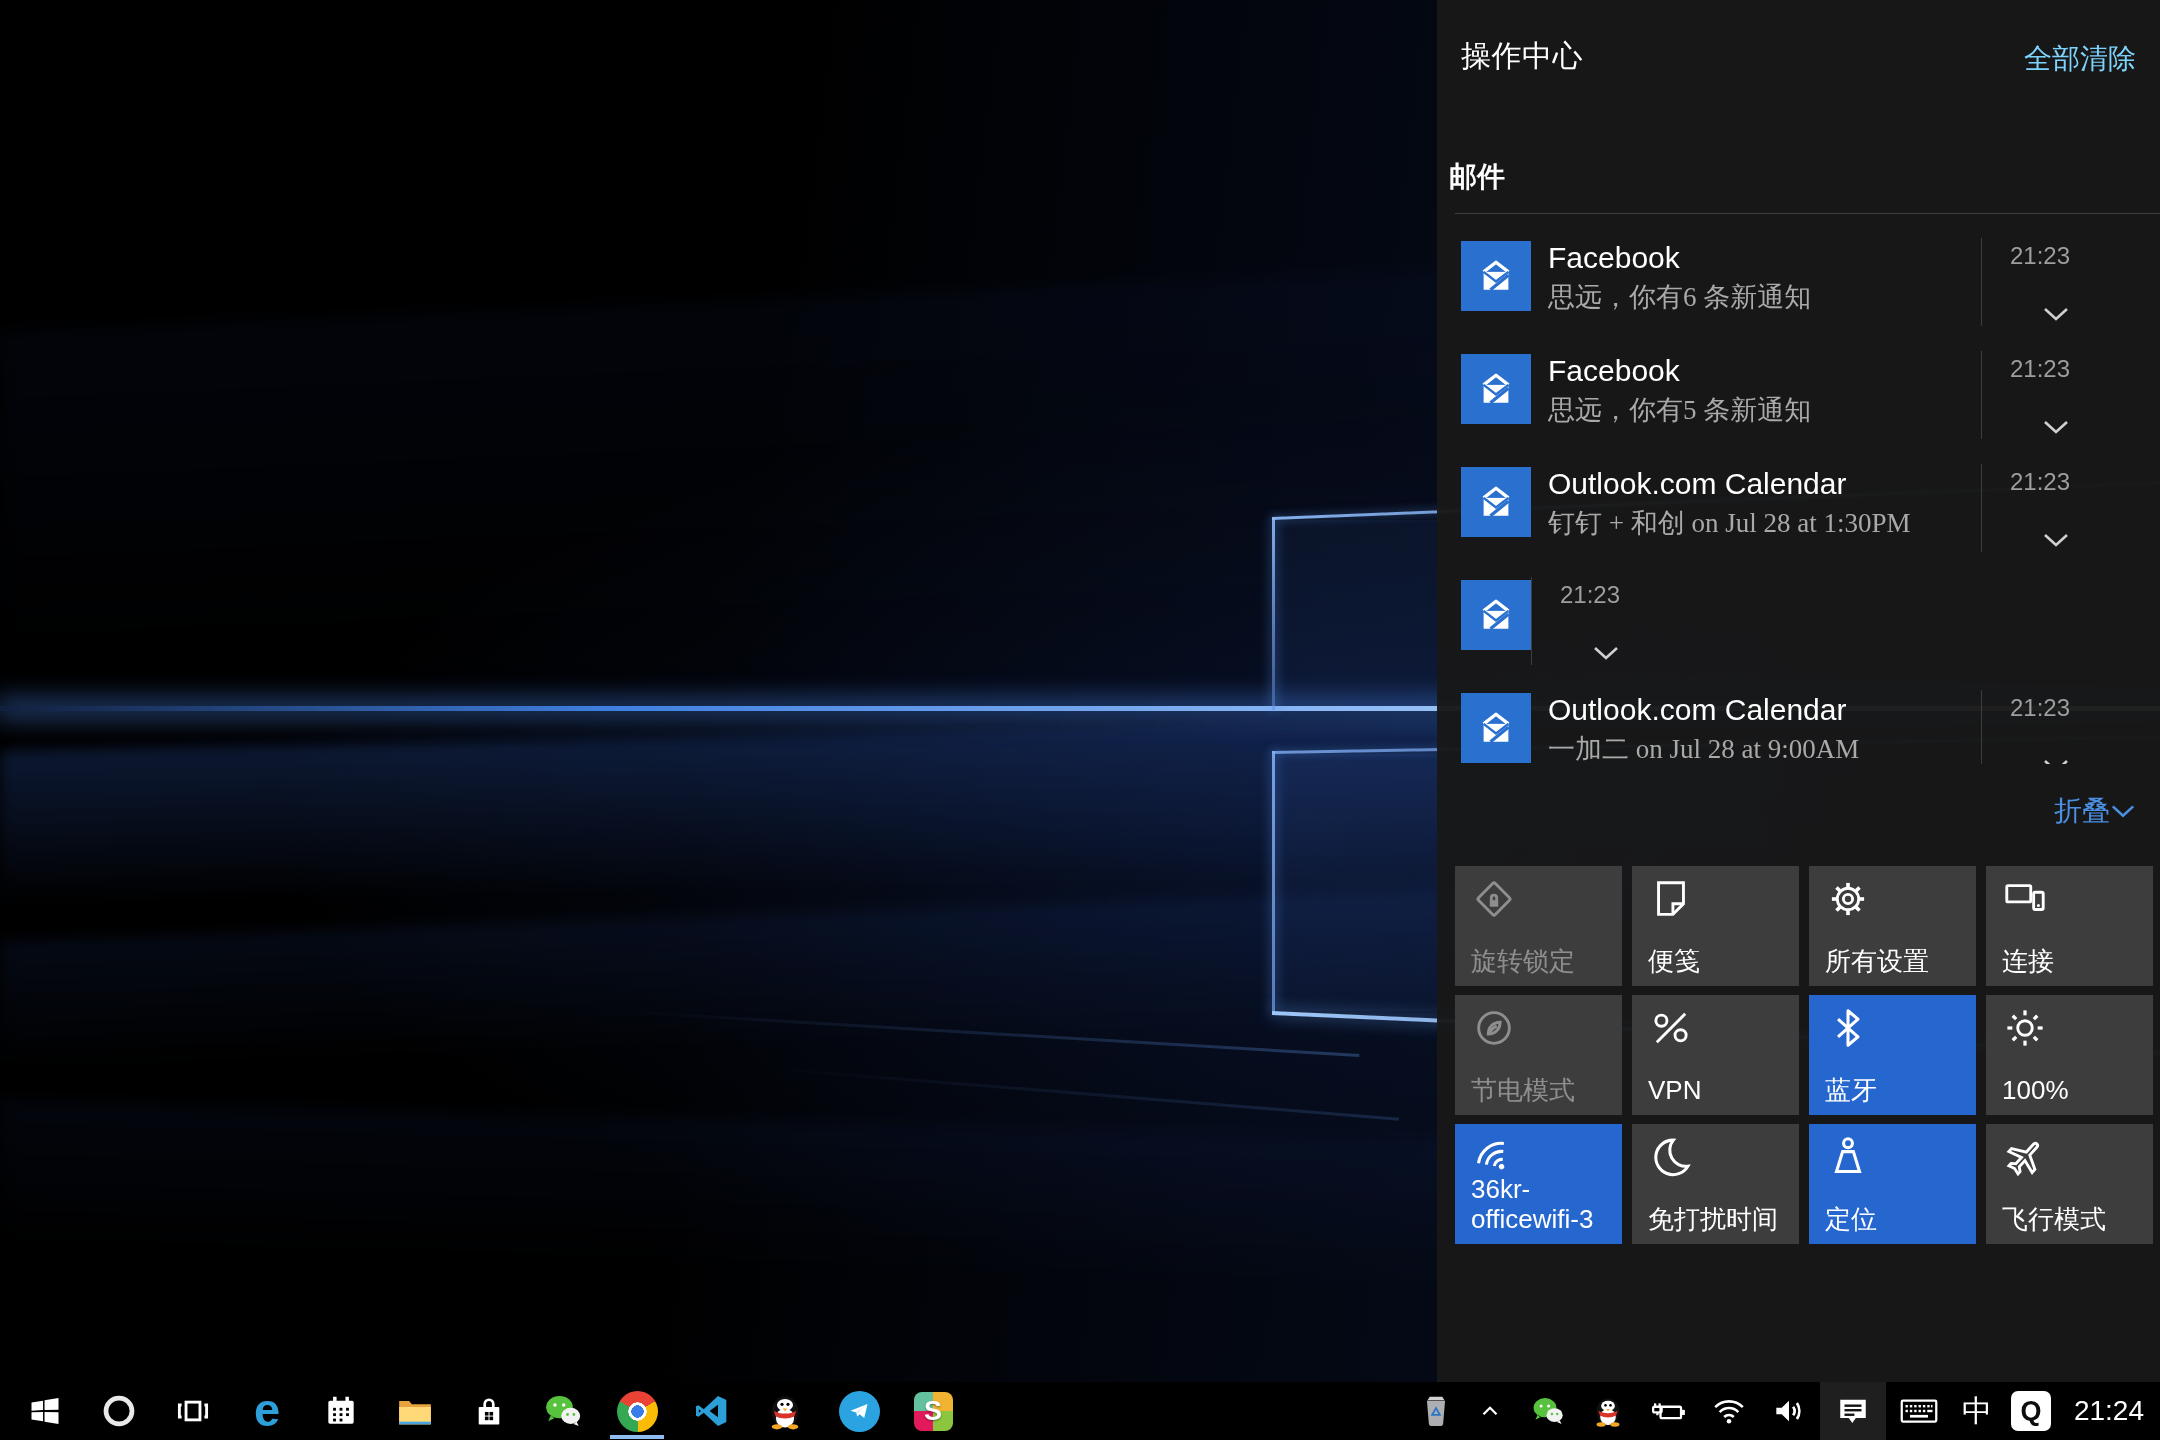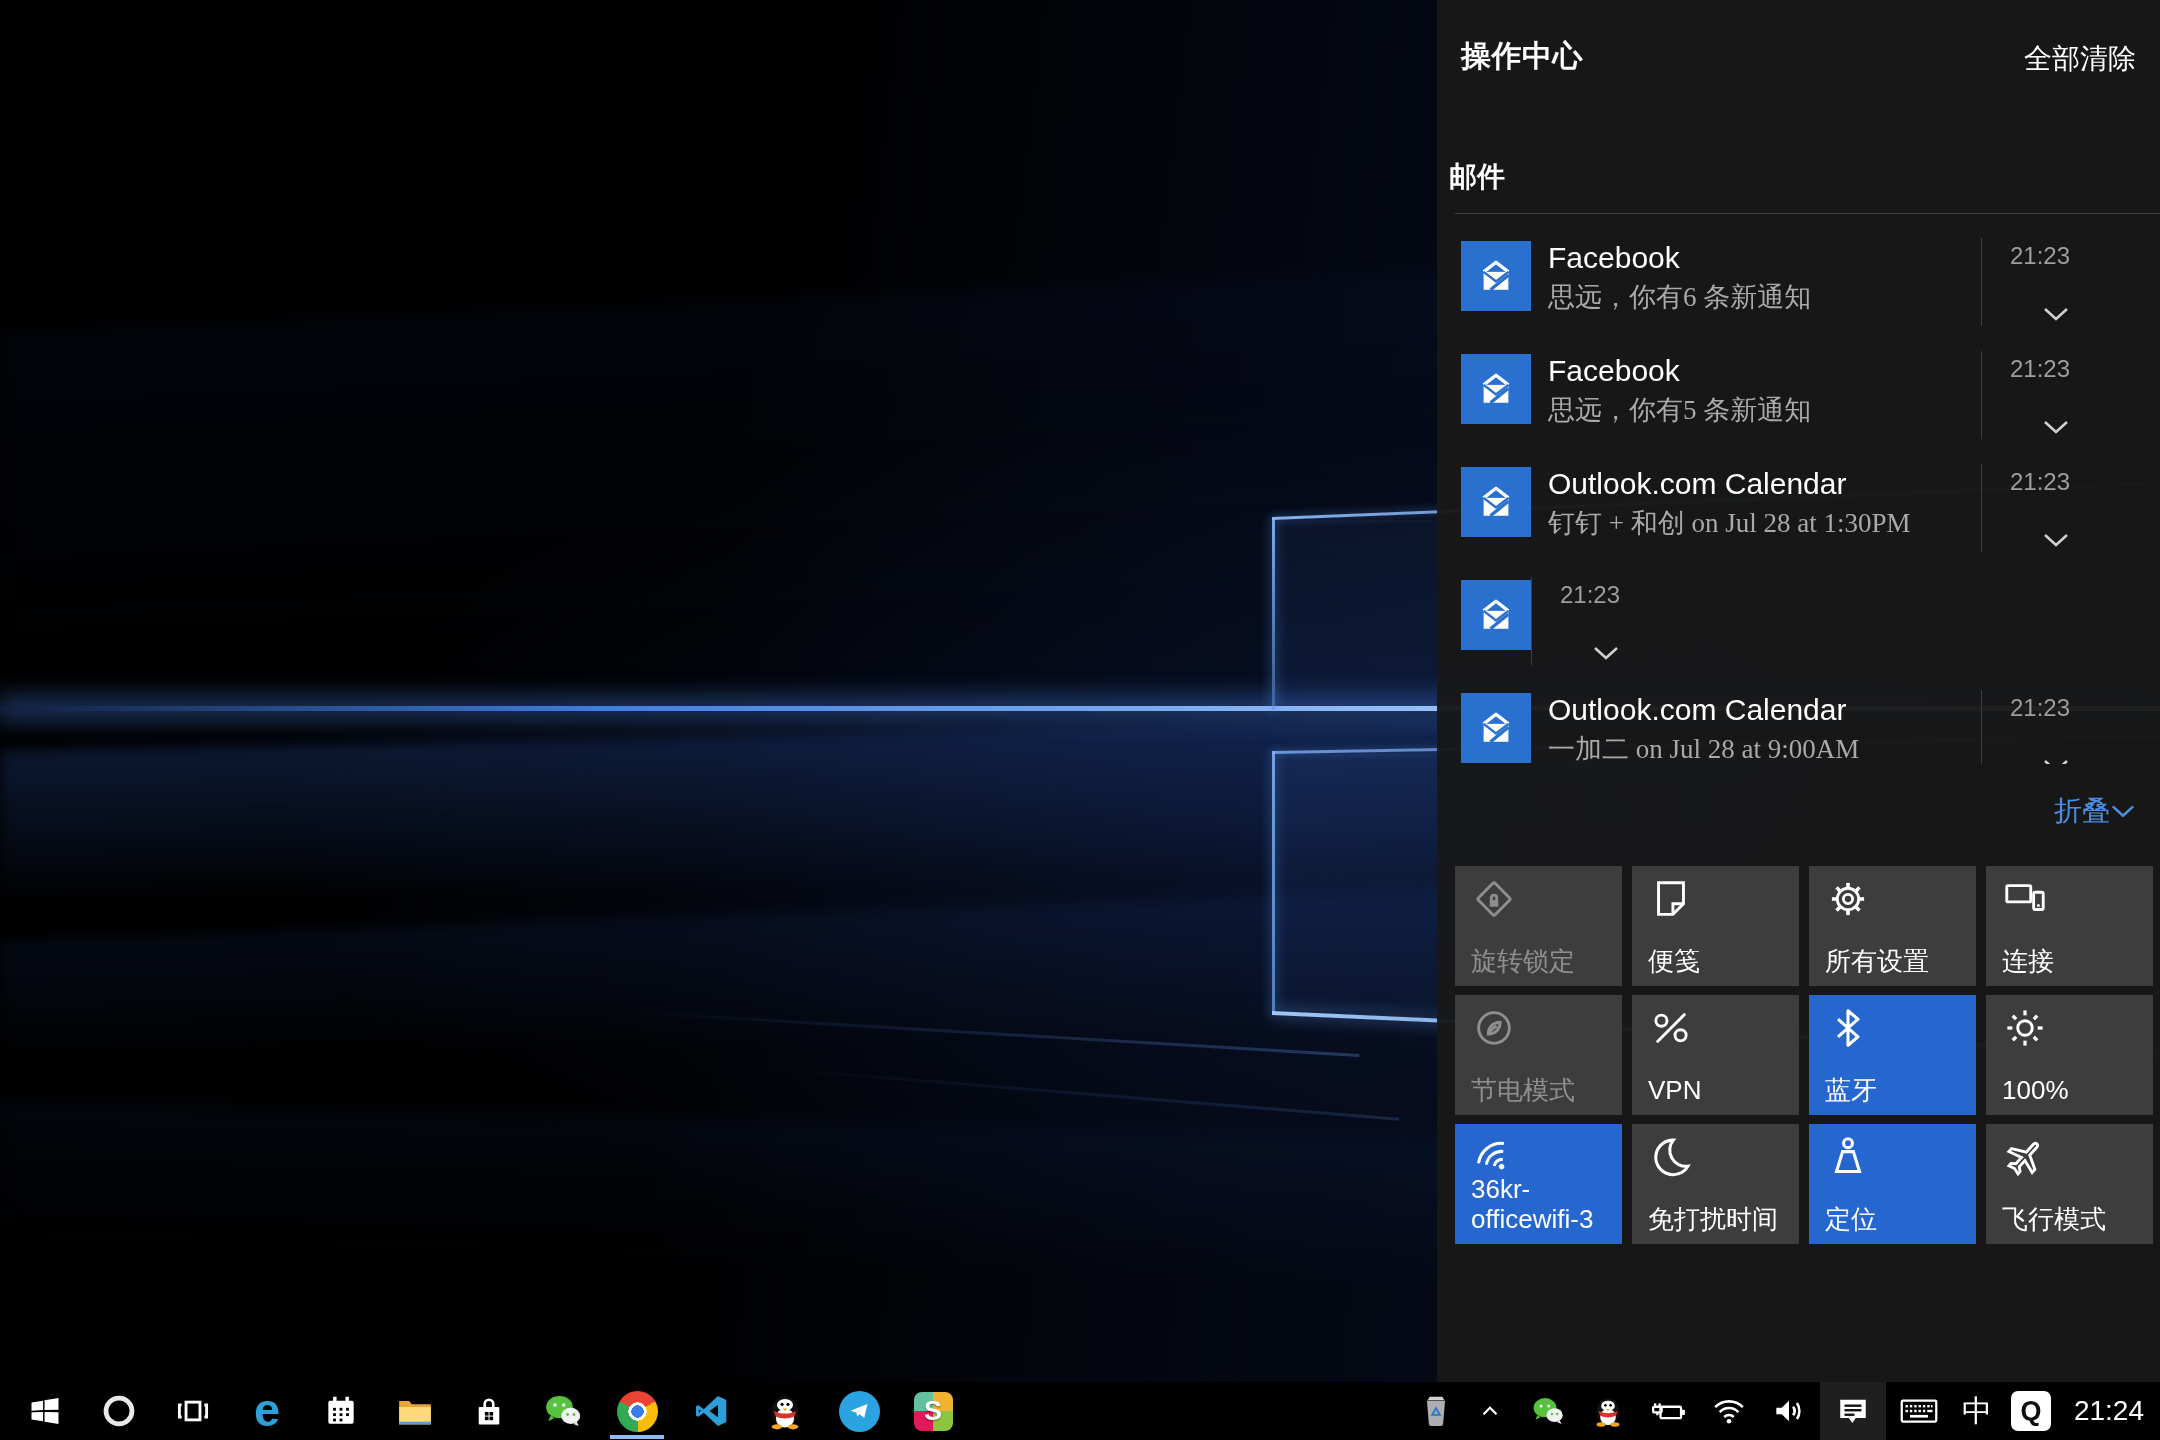--- a/index.html
+++ b/index.html
@@ -31,22 +31,22 @@
     background:linear-gradient(90deg,#9dc6fa,rgba(130,180,245,.55));box-shadow:0 0 16px rgba(100,160,240,.85);}
   .wl-fill-top{left:1275px;top:520px;width:885px;height:190px;background:linear-gradient(180deg,rgba(56,96,178,.10),rgba(44,84,166,.16));}
   .wl-fill-bot{left:1275px;top:754px;width:885px;height:257px;background:linear-gradient(180deg,rgba(52,92,174,.15),rgba(40,78,156,.10));}
   .wp-ray{position:absolute;height:3px;background:linear-gradient(90deg,rgba(0,0,0,0),rgba(88,138,218,.35));}
   .ray1{left:620px;top:1032px;width:740px;transform:rotate(3.4deg);}
   .ray2{left:760px;top:1092px;width:640px;transform:rotate(4.6deg);opacity:.6;}
 
   
   .panel{position:absolute;left:1437px;top:0;width:723px;height:1382px;z-index:5;
          background:rgba(24,24,24,.965);color:#fff;}
-  .ac-title{position:absolute;left:24px;top:36px;font-size:30px;font-weight:700;letter-spacing:.5px;}
-  .ac-clear{position:absolute;right:24px;top:40px;font-size:28px;color:#ffffff;cursor:pointer;}
+  .ac-title{position:absolute;left:24px;top:36px;font-size:30px;font-weight:400;letter-spacing:.5px;}
+  .ac-clear{position:absolute;right:24px;top:40px;font-size:28px;color:#7dd3fc;cursor:pointer;}
   .ac-group{position:absolute;left:12px;top:158px;font-size:28px;font-weight:700;}
   .ac-divider{position:absolute;left:18px;right:0;top:213px;height:1px;background:#3f3f3f;}
 
   .notif-list{position:absolute;left:0;top:238px;width:657px;height:526px;overflow:hidden;}
   .notif{display:flex;height:92px;margin-bottom:21px;padding-left:24px;cursor:pointer;}
   .notif-icon{flex:0 0 70px;width:70px;height:70px;margin-top:3px;background:#2970cf;display:flex;align-items:center;justify-content:center;}
   .notif-body{flex:1;padding-left:17px;overflow:hidden;}
   .notif-title{font-size:30px;line-height:40px;color:#fff;white-space:nowrap;}
   .notif-msg{font-size:27px;line-height:38px;color:#a9a9a9;white-space:nowrap;font-family:Liberation Serif, serif;}
   .notif-side{flex:0 0 88px;border-left:1px solid #3d3d3d;height:84px;padding:4px 24px 0 0;

